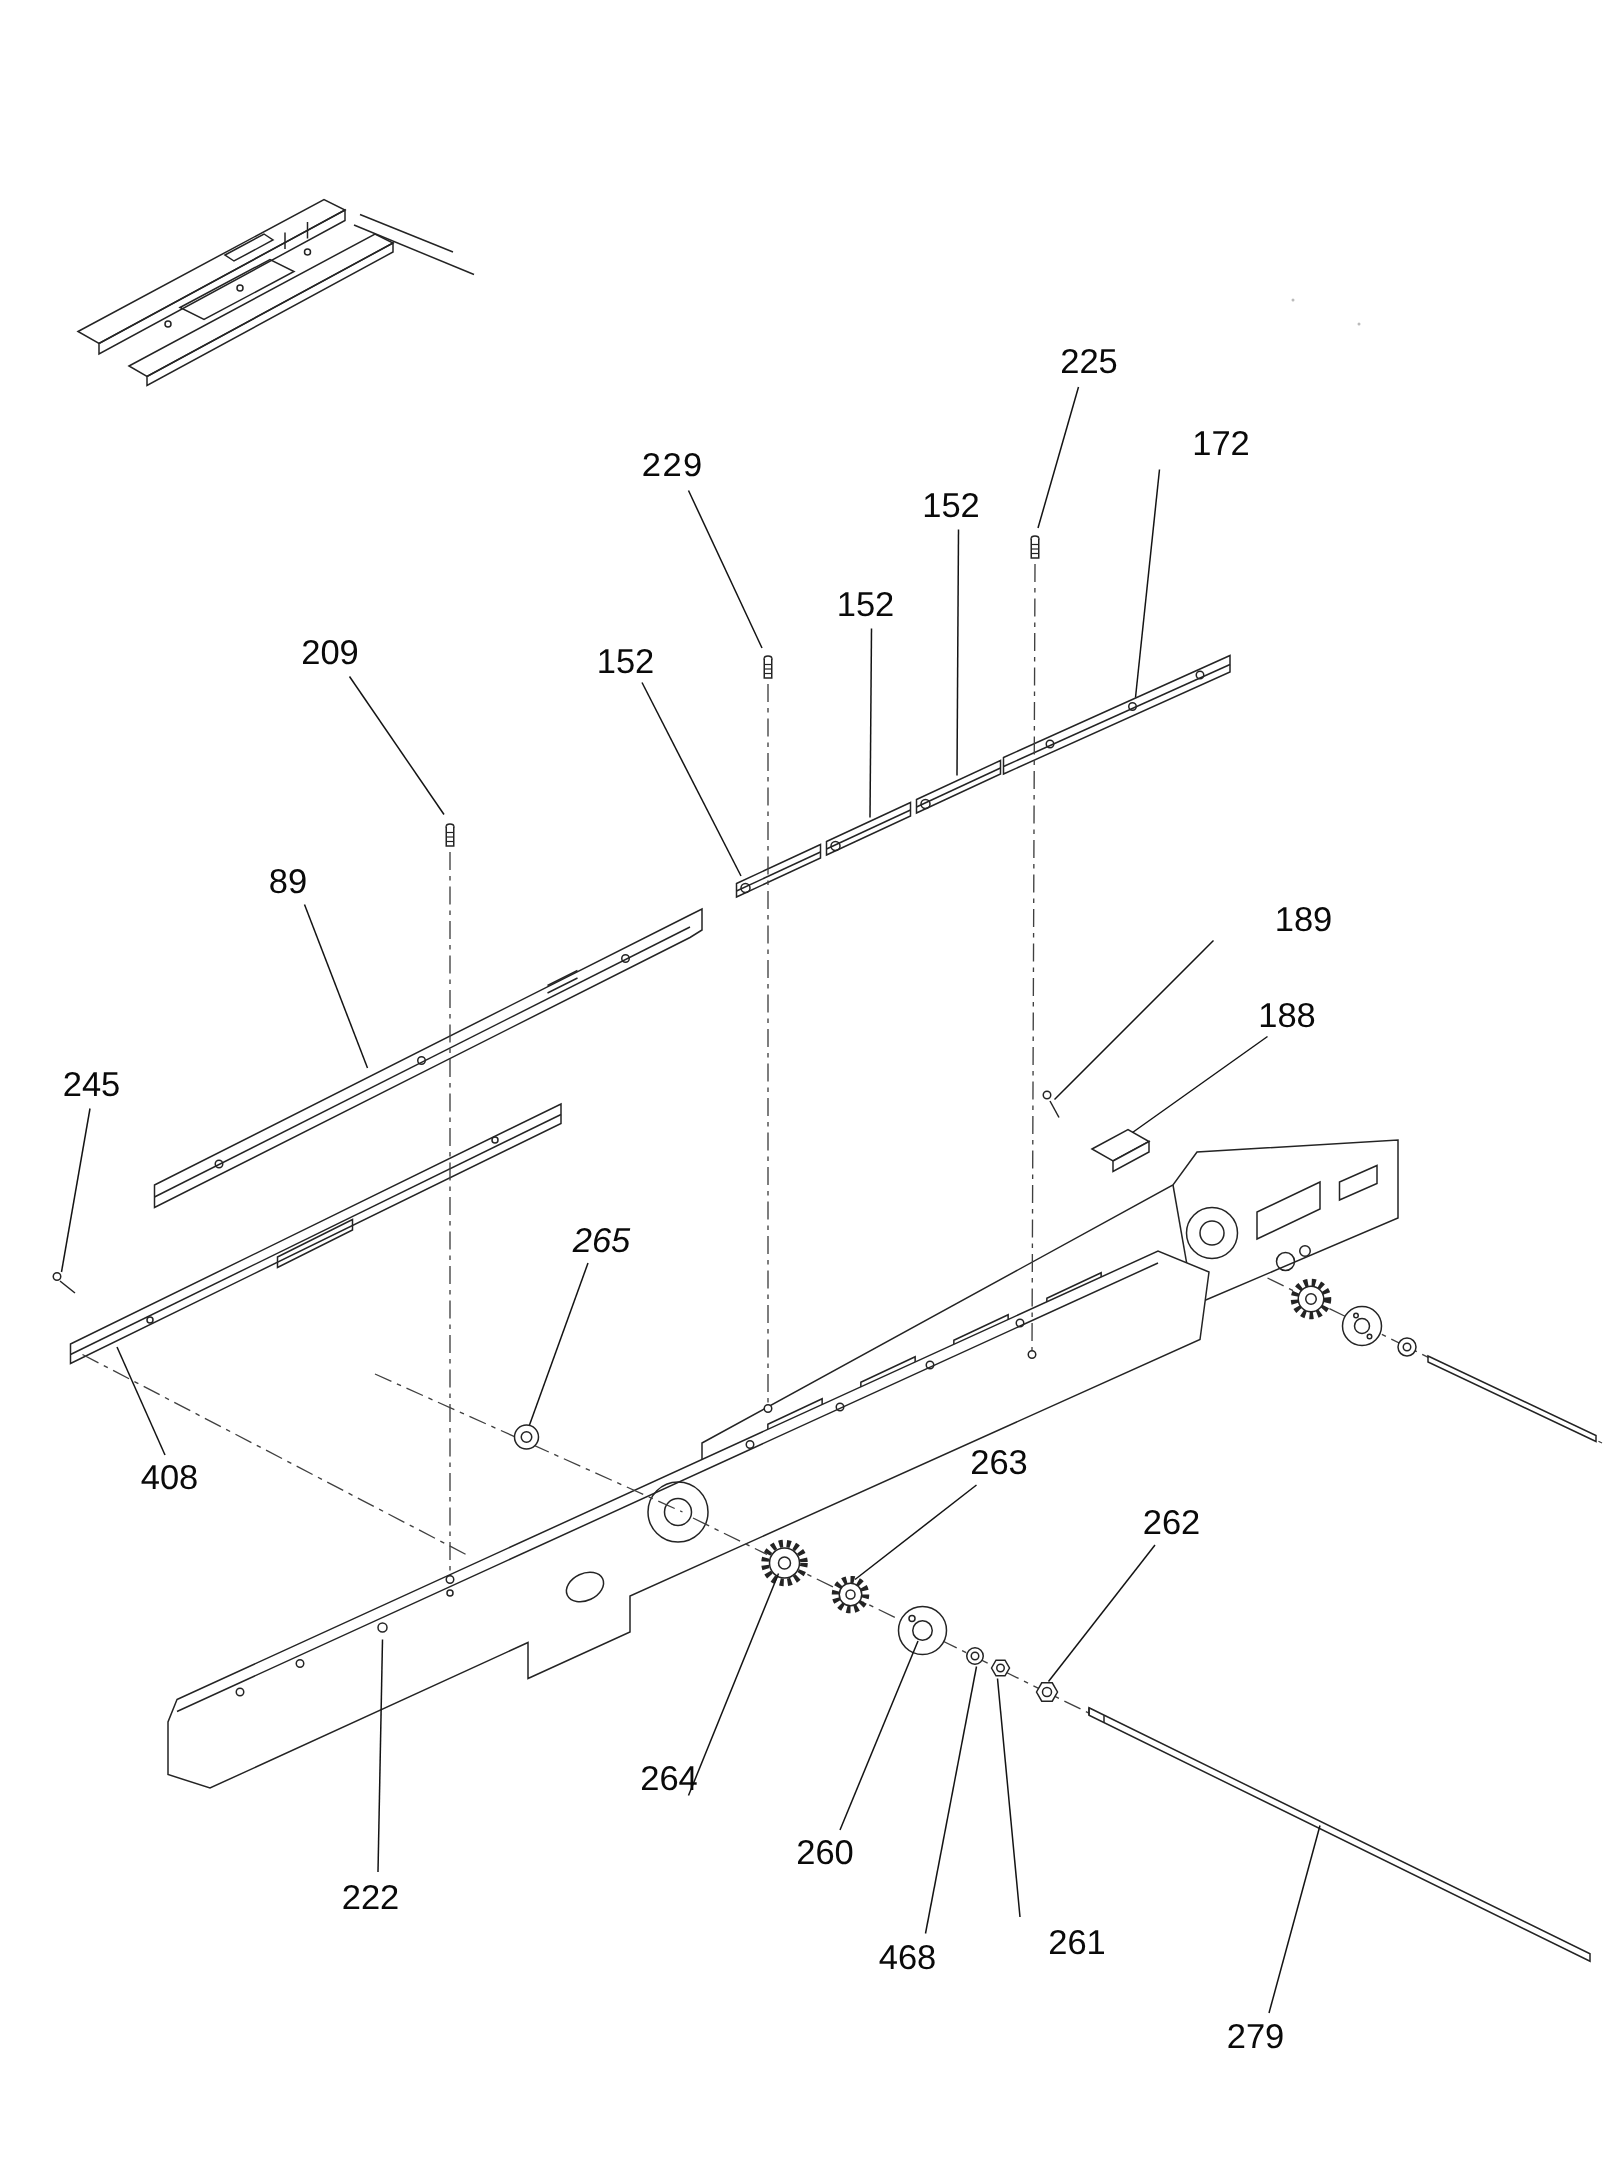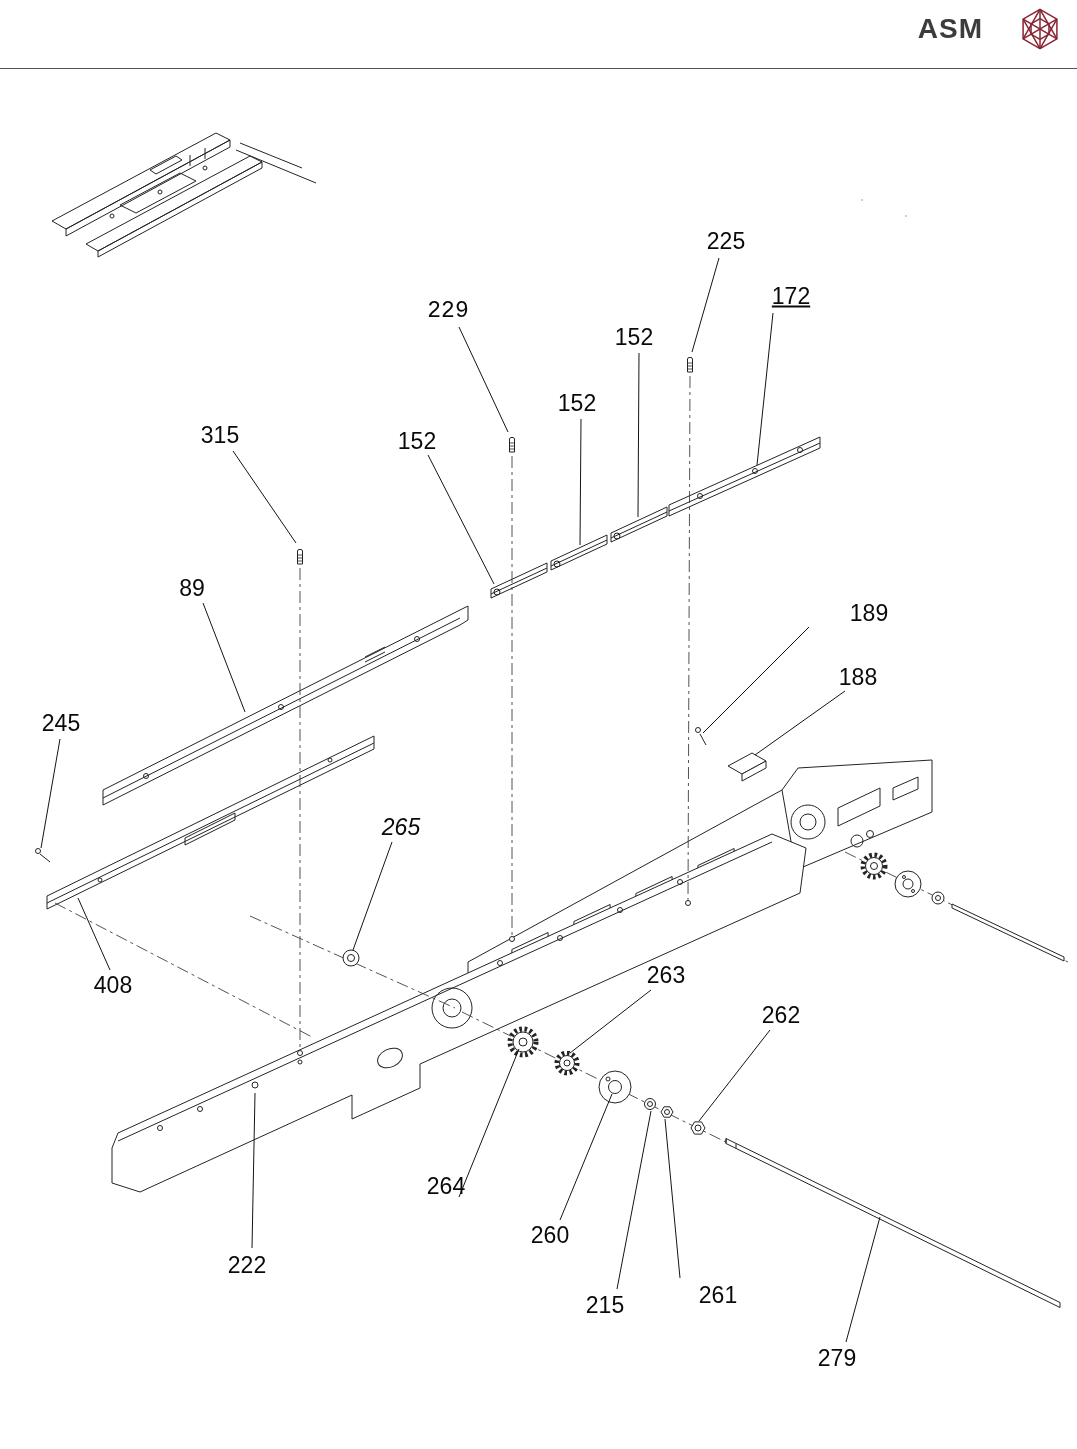--- a/index.html
+++ b/index.html
@@ -19,37 +19,20 @@
   .fw{stroke:#242424;fill:#ffffff;stroke-width:1;}
   .cl{stroke:#404040;fill:none;stroke-width:0.9;stroke-dasharray:12 4 3 4;}
   .teeth{fill:#ffffff;stroke:#242424;stroke-width:5;stroke-dasharray:2.6 2.6;}
   #leader-lines line{stroke:#141414;stroke-width:1;}
 </style>
 </head>
 <body>
 
 <div class="page">
 
-  <div class="header">
-    <div class="brand">ASM</div>
-    <svg class="logo" viewBox="0 0 40 40">
-      <g stroke="#8a2432" stroke-width="1.3" fill="none">
-        <polygon points="20,3 34.7,11.5 34.7,28.5 20,37 5.3,28.5 5.3,11.5"></polygon>
-        <polygon points="20,11 27.8,15.5 27.8,24.5 20,29 12.2,24.5 12.2,15.5"></polygon>
-        <line x1="20" y1="3" x2="20" y2="37"></line>
-        <line x1="5.3" y1="11.5" x2="34.7" y2="28.5"></line>
-        <line x1="34.7" y1="11.5" x2="5.3" y2="28.5"></line>
-        <line x1="20" y1="3" x2="34.7" y2="28.5"></line>
-        <line x1="20" y1="3" x2="5.3" y2="28.5"></line>
-        <line x1="20" y1="37" x2="34.7" y2="11.5"></line>
-        <line x1="20" y1="37" x2="5.3" y2="11.5"></line>
-      </g>
-    </svg>
-    <div class="rule"></div>
-  </div>
 
   <svg class="diagram" id="diagram-svg" width="1077" height="1449" viewBox="0 0 1077 1449">
 
     <g>
       <path class="ln" d="M52,221 L216,133 L230,140 L66,229 Z"></path>
       <path class="ln" d="M66,229 L230,140 L230,147 L66,236 Z"></path>
       <path class="ln" d="M86,244 L250,156 L262,162 L98,251 Z"></path>
       <path class="ln" d="M98,251 L262,162 L262,168 L98,257 Z"></path>
       <path class="ln" d="M120,205 L180,173 L196,181 L136,213 Z"></path>
       <path class="ln" d="M150,170 L176,156 L182,160 L156,174 Z"></path>
@@ -251,34 +234,34 @@
         <line x1="252" y1="1248" x2="255" y2="1093"></line>
         <line x1="617" y1="1289" x2="651" y2="1111"></line>
         <line x1="680" y1="1278" x2="665" y2="1119"></line>
         <line x1="846" y1="1342" x2="880" y2="1217"></line>
       </g>
   </svg>
 
   <div class="labels-layer" id="labels-layer">
       <div class="part-label" style="left: 726px; top: 241px;">225</div>
       <div class="part-label" style="left: 448px; top: 311px; font-family: Liberation Mono, monospace;">229</div>
-      <div class="part-label" style="left: 791px; top: 296px; text-decoration: underline;">172</div>
+      <div class="part-label" style="left: 814px; top: 296px;">172</div>
       <div class="part-label" style="left: 634px; top: 337px;">152</div>
       <div class="part-label" style="left: 577px; top: 403px;">152</div>
       <div class="part-label" style="left: 417px; top: 441px;">152</div>
-      <div class="part-label" style="left: 220px; top: 435px;">315</div>
+      <div class="part-label" style="left: 220px; top: 435px;">209</div>
       <div class="part-label" style="left: 192px; top: 588px;">89</div>
       <div class="part-label" style="left: 822px; top: 613px; margin-left: 47px;">189</div>
       <div class="part-label" style="left: 858px; top: 677px;">188</div>
       <div class="part-label" style="left: 61px; top: 723px;">245</div>
       <div class="part-label" style="left: 401px; top: 827px; font-style: italic;">265</div>
       <div class="part-label" style="left: 113px; top: 985px;">408</div>
       <div class="part-label" style="left: 666px; top: 975px;">263</div>
       <div class="part-label" style="left: 781px; top: 1015px;">262</div>
       <div class="part-label" style="left: 446px; top: 1186px;">264</div>
       <div class="part-label" style="left: 550px; top: 1235px;">260</div>
       <div class="part-label" style="left: 247px; top: 1265px;">222</div>
-      <div class="part-label" style="left: 605px; top: 1305px;">215</div>
+      <div class="part-label" style="left: 605px; top: 1305px;">468</div>
       <div class="part-label" style="left: 682px; top: 1295px; margin-left: 36px;">261</div>
       <div class="part-label" style="left: 837px; top: 1358px;">279</div>
     </div>
 
 </div>
 
 </body></html>

